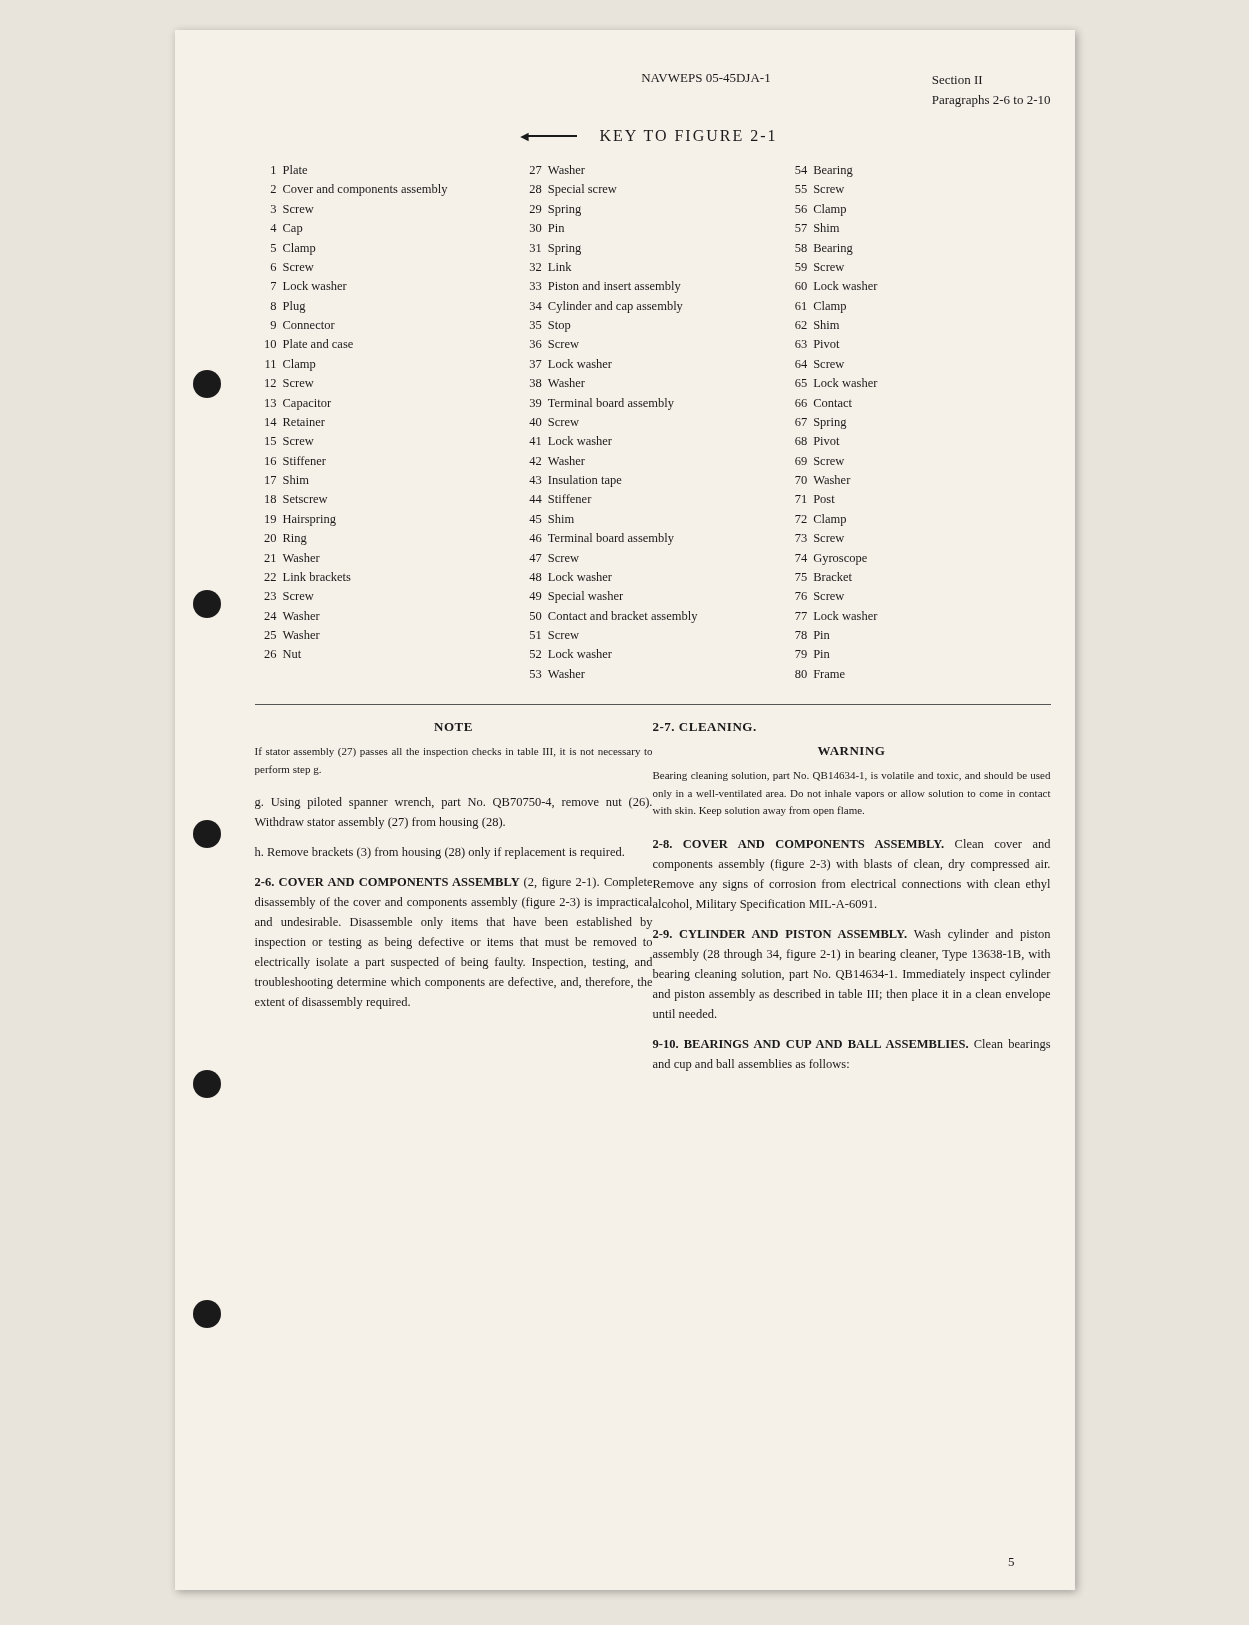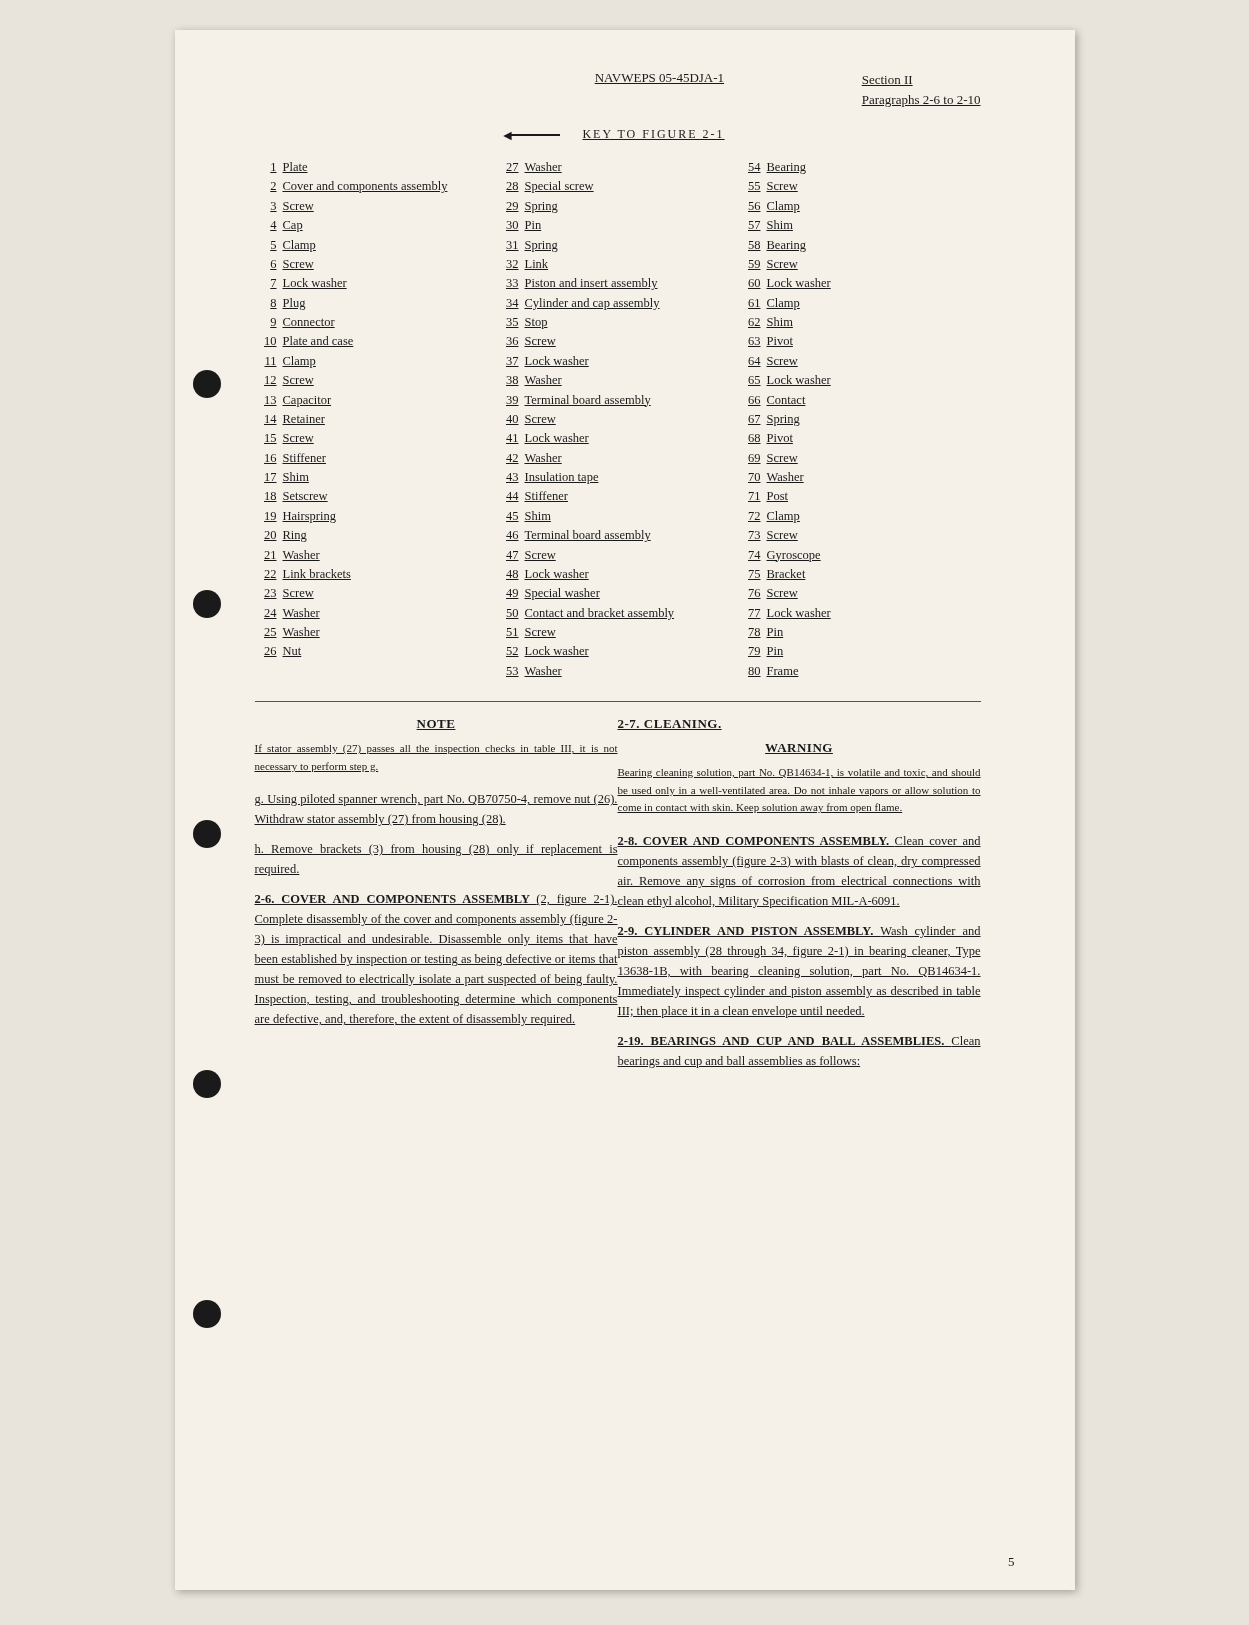--- a/index.html
+++ b/index.html
@@ -10,24 +10,23 @@
       color: #1a1a1a;
       width: 1249px;
       min-height: 1625px;
       position: relative;
     }
     .page {
       background: #f5f0e8;
       width: 900px;
       min-height: 1560px;
       margin: 30px auto;
-      padding: 40px 94px 60px 80px;
+      padding: 40px 24px 60px 80px;
       position: relative;
       box-shadow: 2px 2px 8px rgba(0,0,0,0.3);
-      text-decoration: underline;
     }
     .header {
       display: flex;
       justify-content: space-between;
       align-items: flex-start;
       margin-bottom: 18px;
     }
     .header-center {
       text-align: center;
       font-size: 13px;
@@ -136,21 +135,21 @@
       <div>Paragraphs 2-6 to 2-10</div>
     </div>
   </div>
 
   <div class="key-title">
     <div style="display:flex; align-items:center;">
       <div style="width:50px; height:2px; background:#1a1a1a; position:relative;">
         <div style="position:absolute; left:-10px; top:-6px; font-size:14px;">◄</div>
       </div>
     </div>
-    <div class="key-title-text" style="font-size:12px; letter-spacing:2px; margin-left:10px;">KEY TO FIGURE 2-1</div>
+    <div class="key-title-text" style="font-size:16px; letter-spacing:2px; margin-left:10px;">KEY TO FIGURE 2-1</div>
   </div>
 
   <div class="key-columns">
 
     <div class="key-col" id="col1">
         <div class="key-item">
           <span class="key-num">1</span>
           <span class="key-label">Plate</span>
         </div>
         <div class="key-item">
@@ -513,21 +512,21 @@
         <span style="font-weight:bold;">2-8.  COVER AND COMPONENTS ASSEMBLY. </span>
         <span>Clean cover and components assembly (figure 2-3) with blasts of clean, dry compressed air. Remove any signs of corrosion from electrical connections with clean ethyl alcohol, Military Specification MIL-A-6091.</span>
       </div>
 
       <div class="para">
         <span style="font-weight:bold;">2-9.  CYLINDER AND PISTON ASSEMBLY. </span>
         <span>Wash cylinder and piston assembly (28 through 34, figure 2-1) in bearing cleaner, Type 13638-1B, with bearing cleaning solution, part No. QB14634-1. Immediately inspect cylinder and piston assembly as described in table III; then place it in a clean envelope until needed.</span>
       </div>
 
       <div class="para">
-        <span style="font-weight:bold;">2-19.  BEARINGS AND CUP AND BALL ASSEMBLIES. </span>
+        <span style="font-weight:bold;">9-10.  BEARINGS AND CUP AND BALL ASSEMBLIES. </span>
         <span>Clean bearings and cup and ball assemblies as follows:</span>
       </div>
 
     </div>
   </div>
 
   <div class="page-number">5</div>
 
 </div>
 

